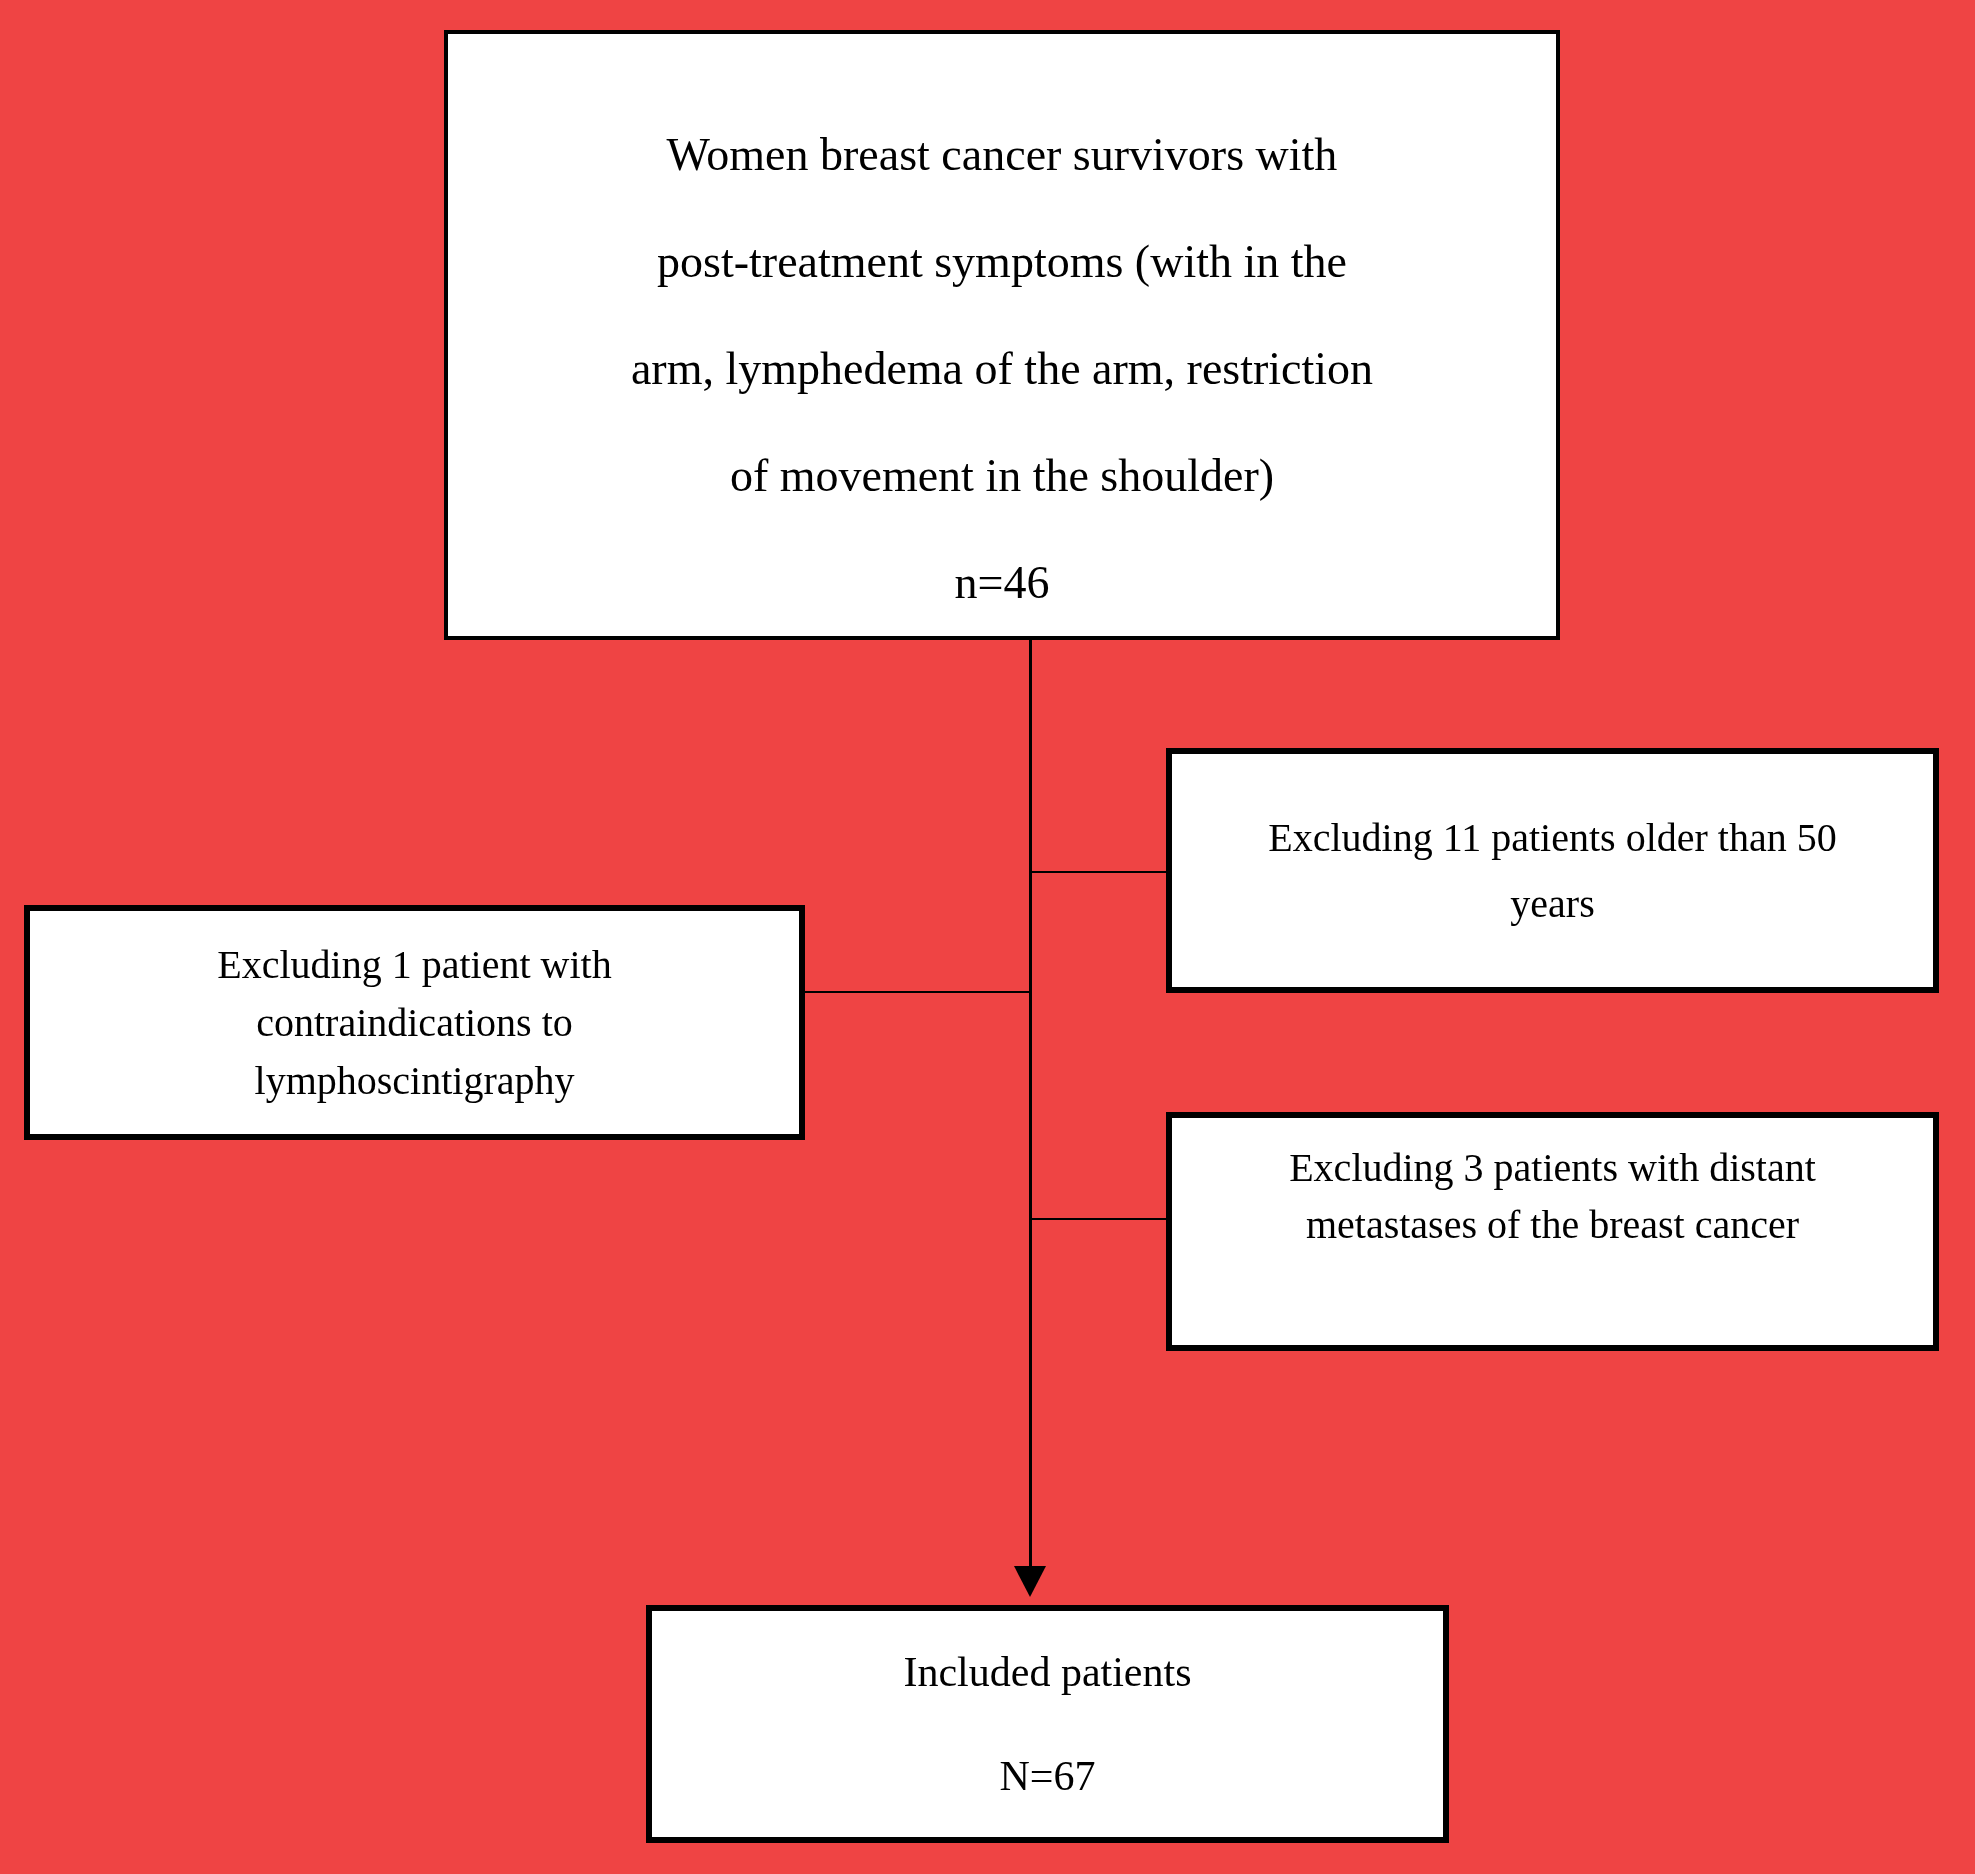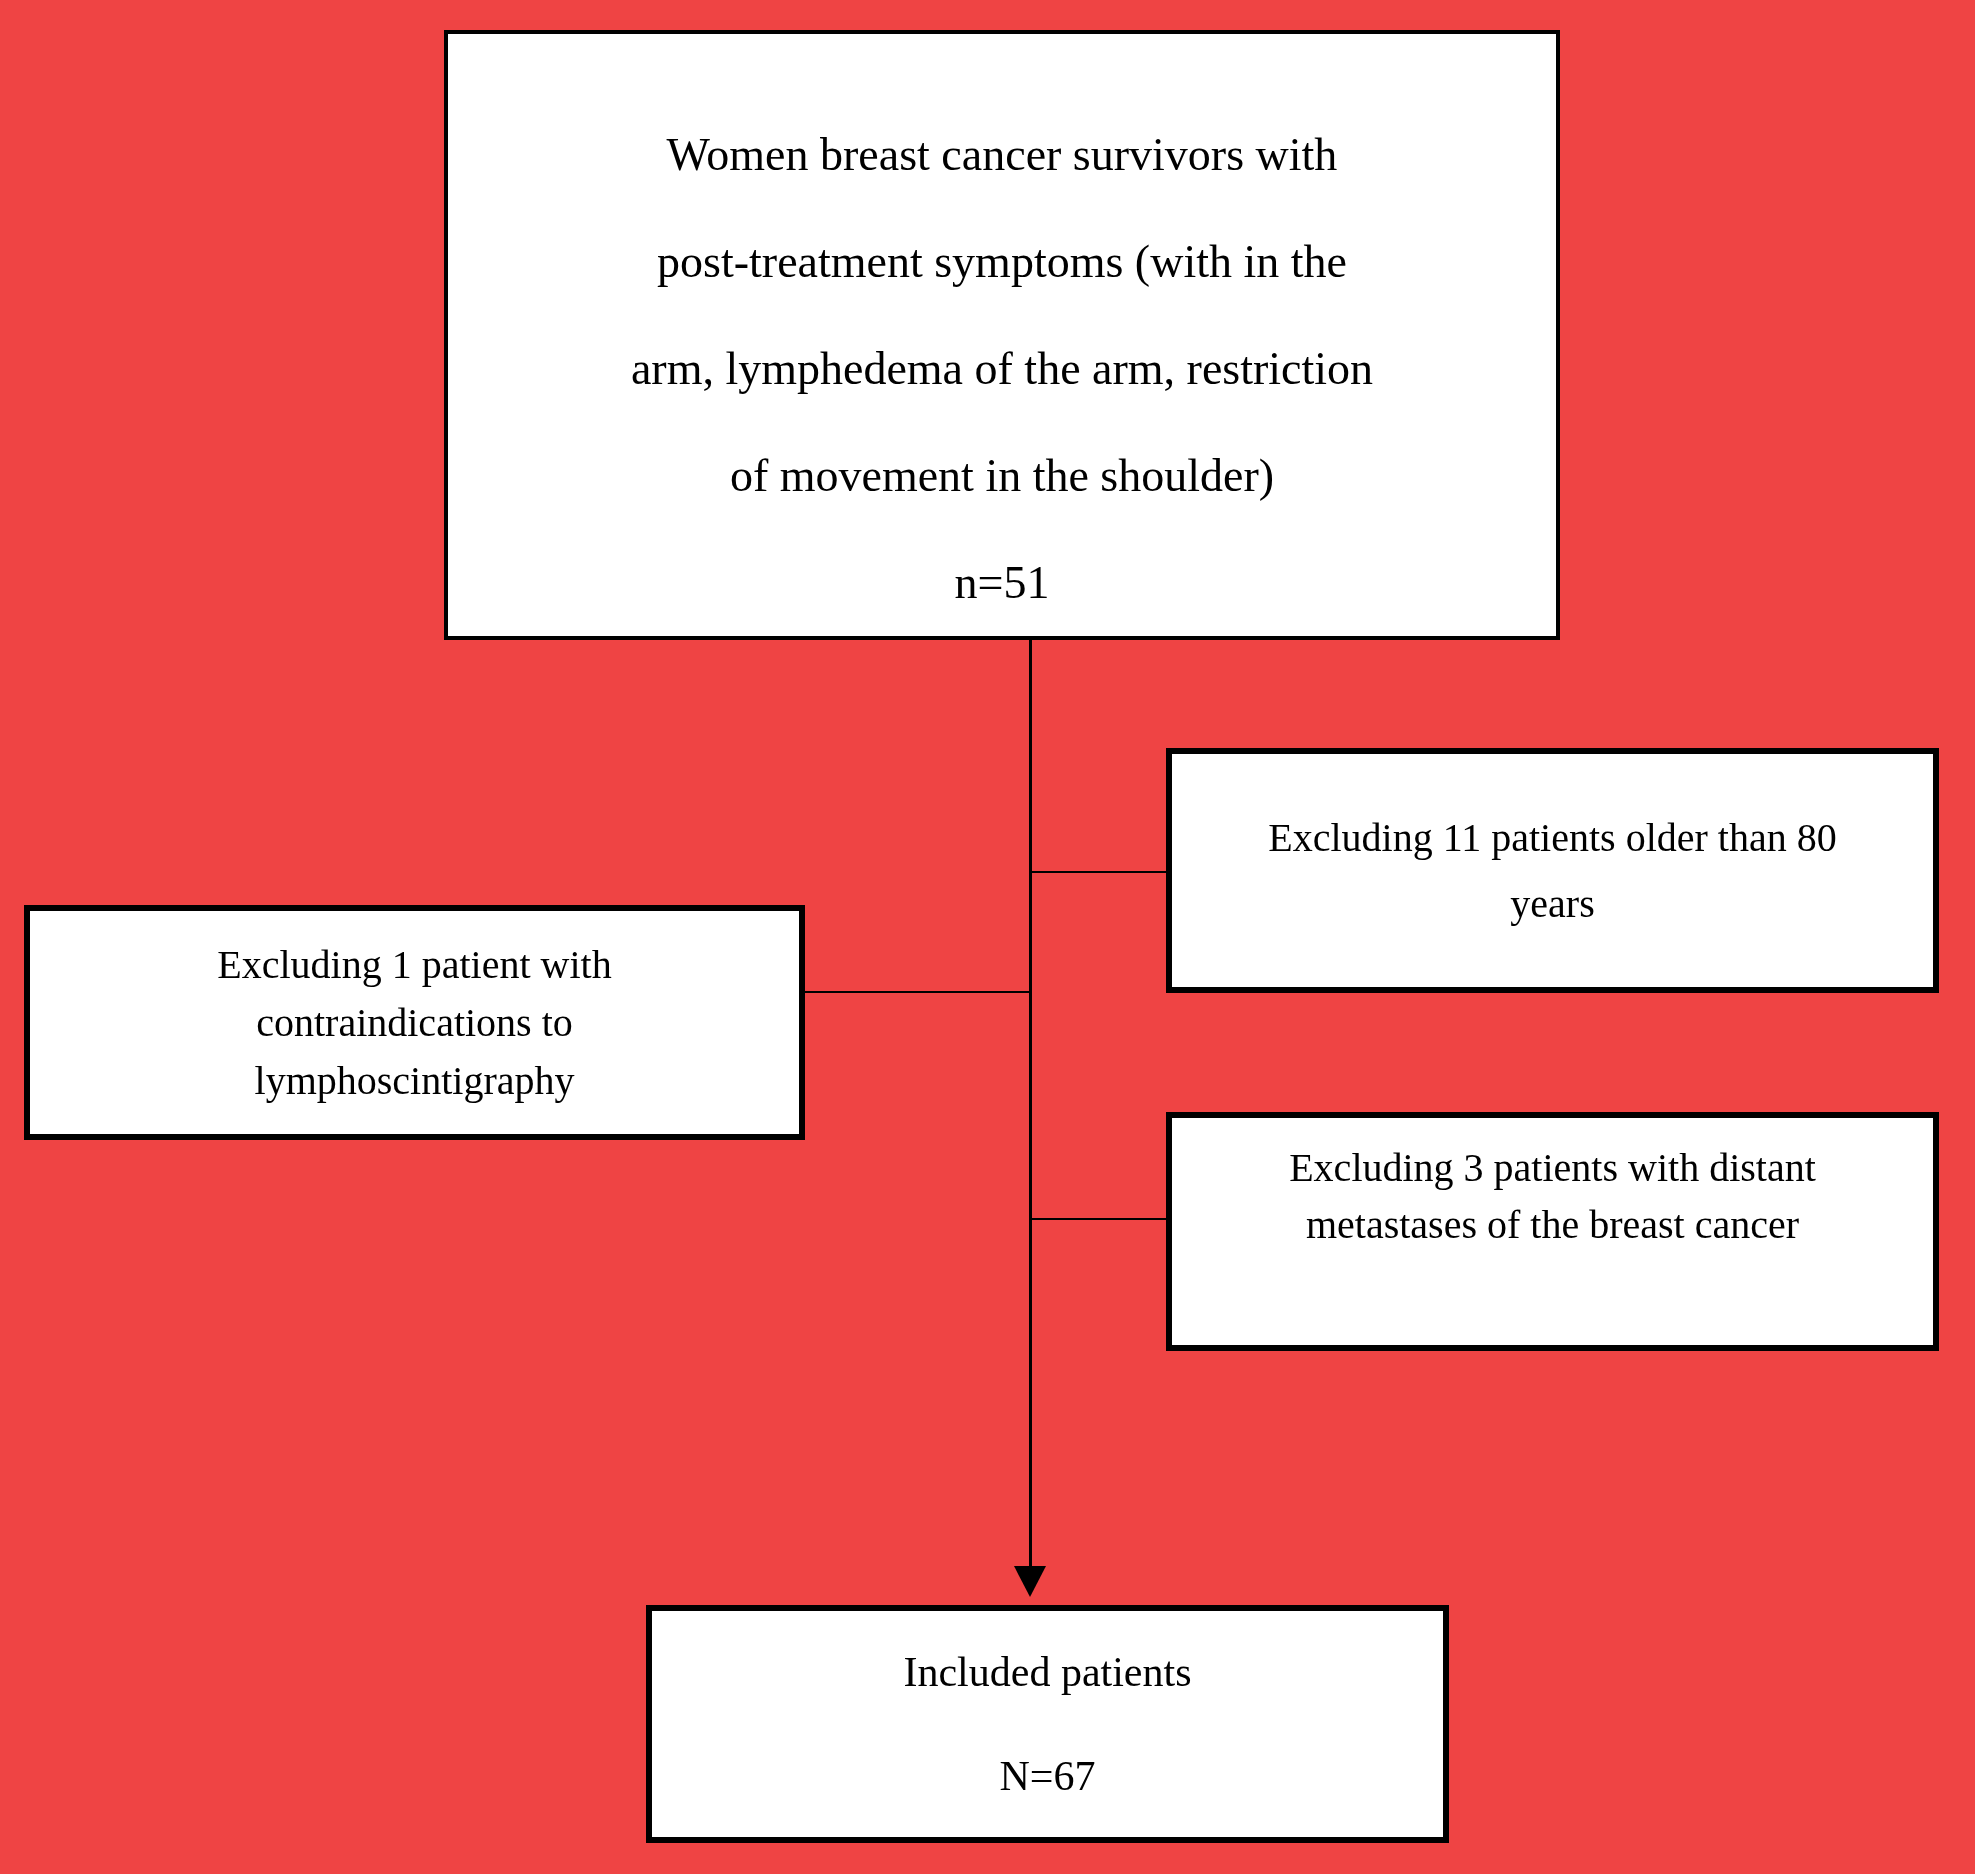--- a/index.html
+++ b/index.html
@@ -91,31 +91,31 @@
 </head>
 <body>
 
 <div class="canvas">
 
   <div class="box box-population">
     <span class="line">Women breast cancer survivors with</span>
     <span class="line">post-treatment symptoms (with in the</span>
     <span class="line">arm, lymphedema of the arm, restriction</span>
     <span class="line">of movement in the shoulder)</span>
-    <span class="line">n=51</span>
+    <span class="line">n=46</span>
   </div>
 
   <div class="stem"></div>
   <div class="conn conn-age"></div>
   <div class="conn conn-contra"></div>
   <div class="conn conn-meta"></div>
   <div class="arrowhead"></div>
 
   <div class="box box-excl-age">
-    <span class="line">Excluding 11 patients older than 80</span>
+    <span class="line">Excluding 11 patients older than 50</span>
     <span class="line">years</span>
   </div>
 
   <div class="box box-excl-contra">
     <span class="line">Excluding 1 patient with</span>
     <span class="line">contraindications to</span>
     <span class="line">lymphoscintigraphy</span>
   </div>
 
   <div class="box box-excl-meta">

